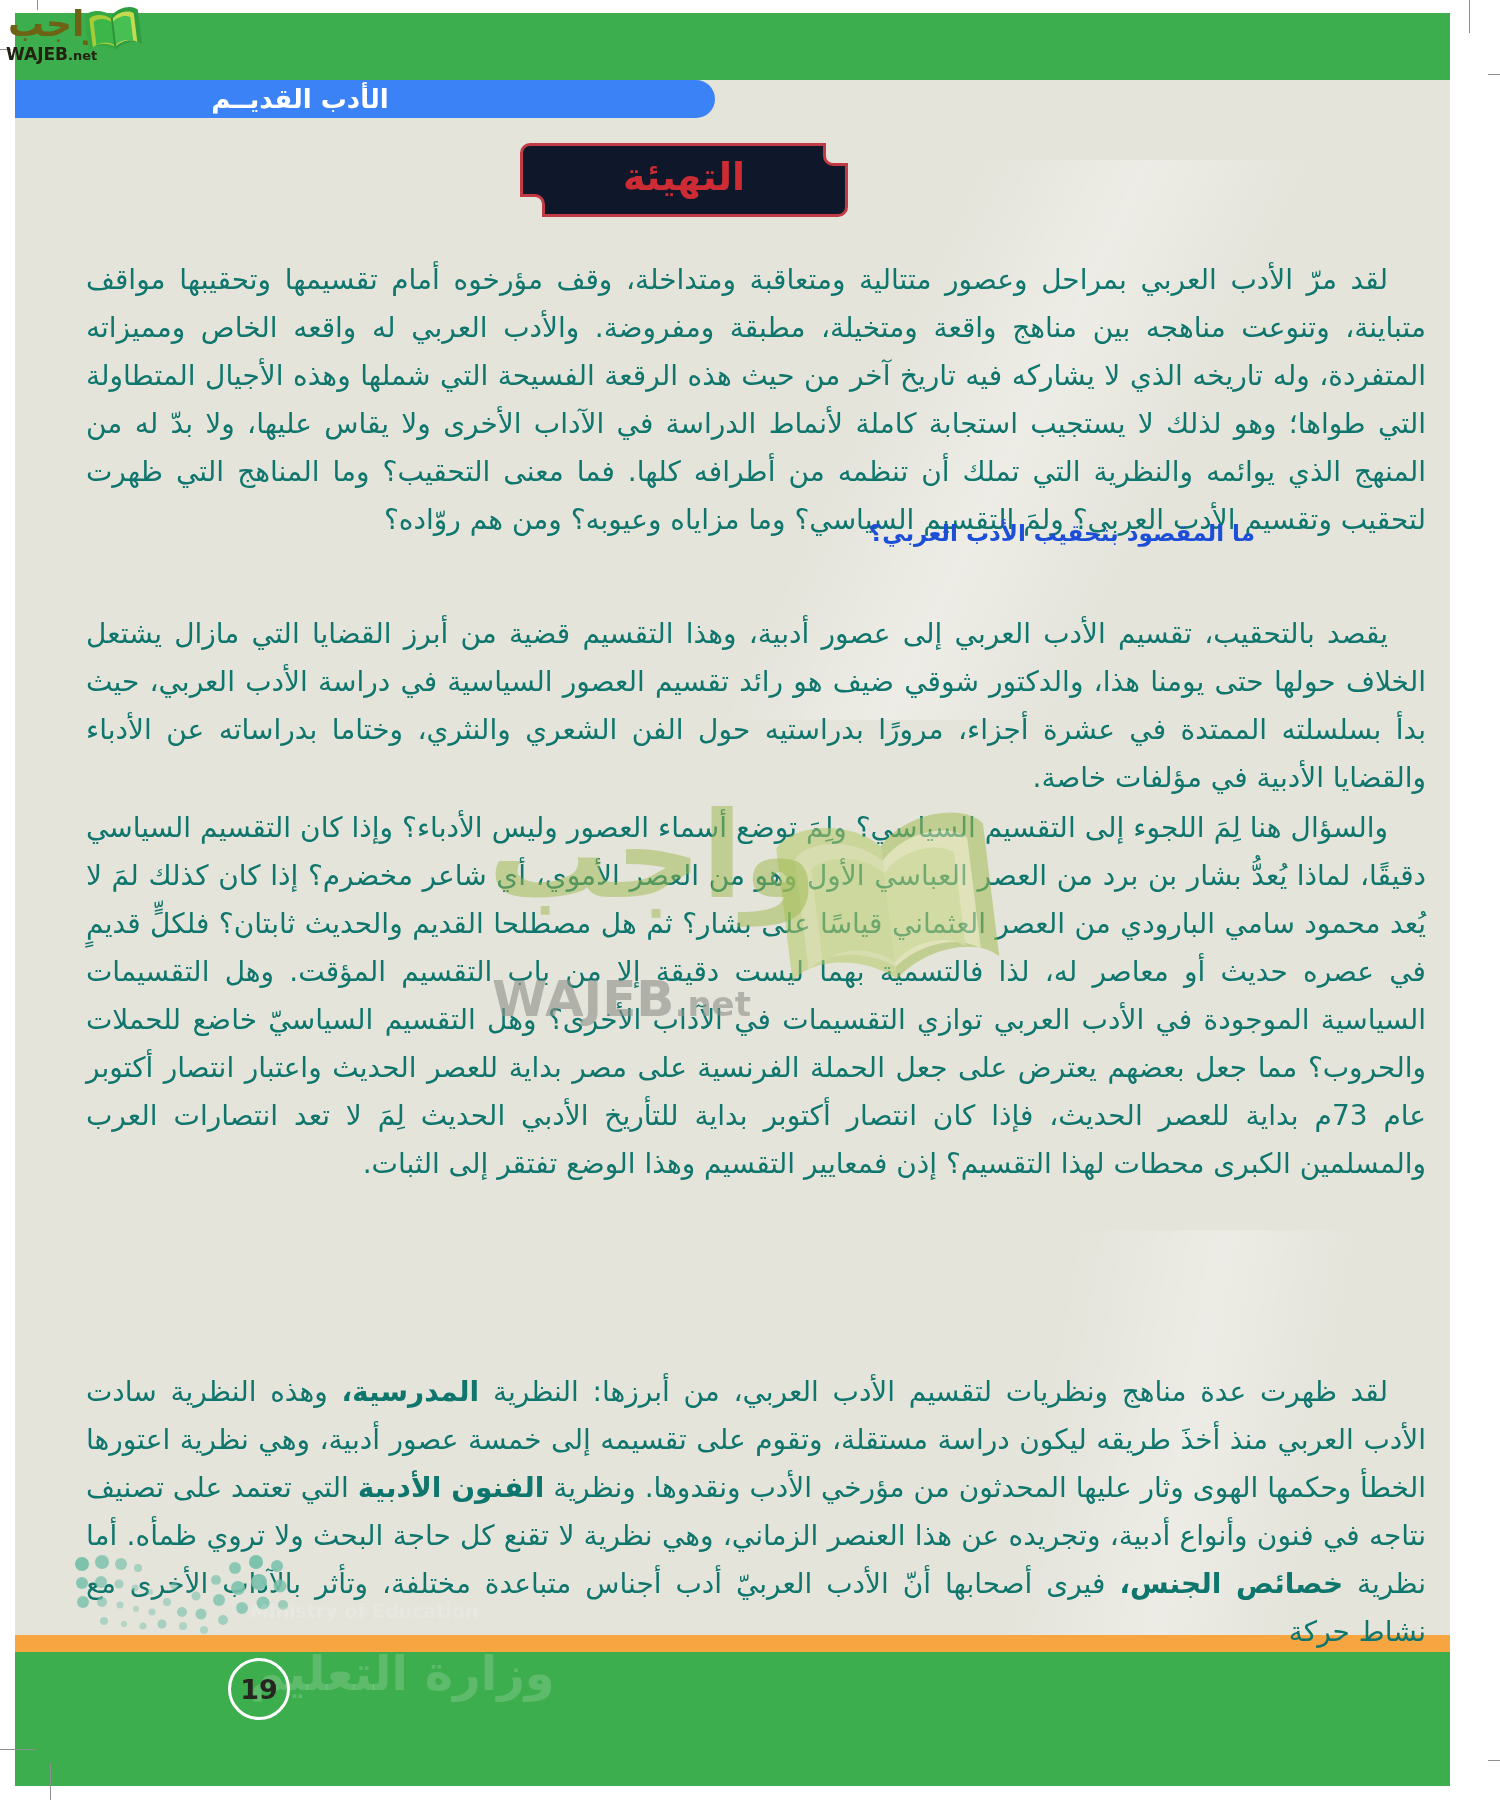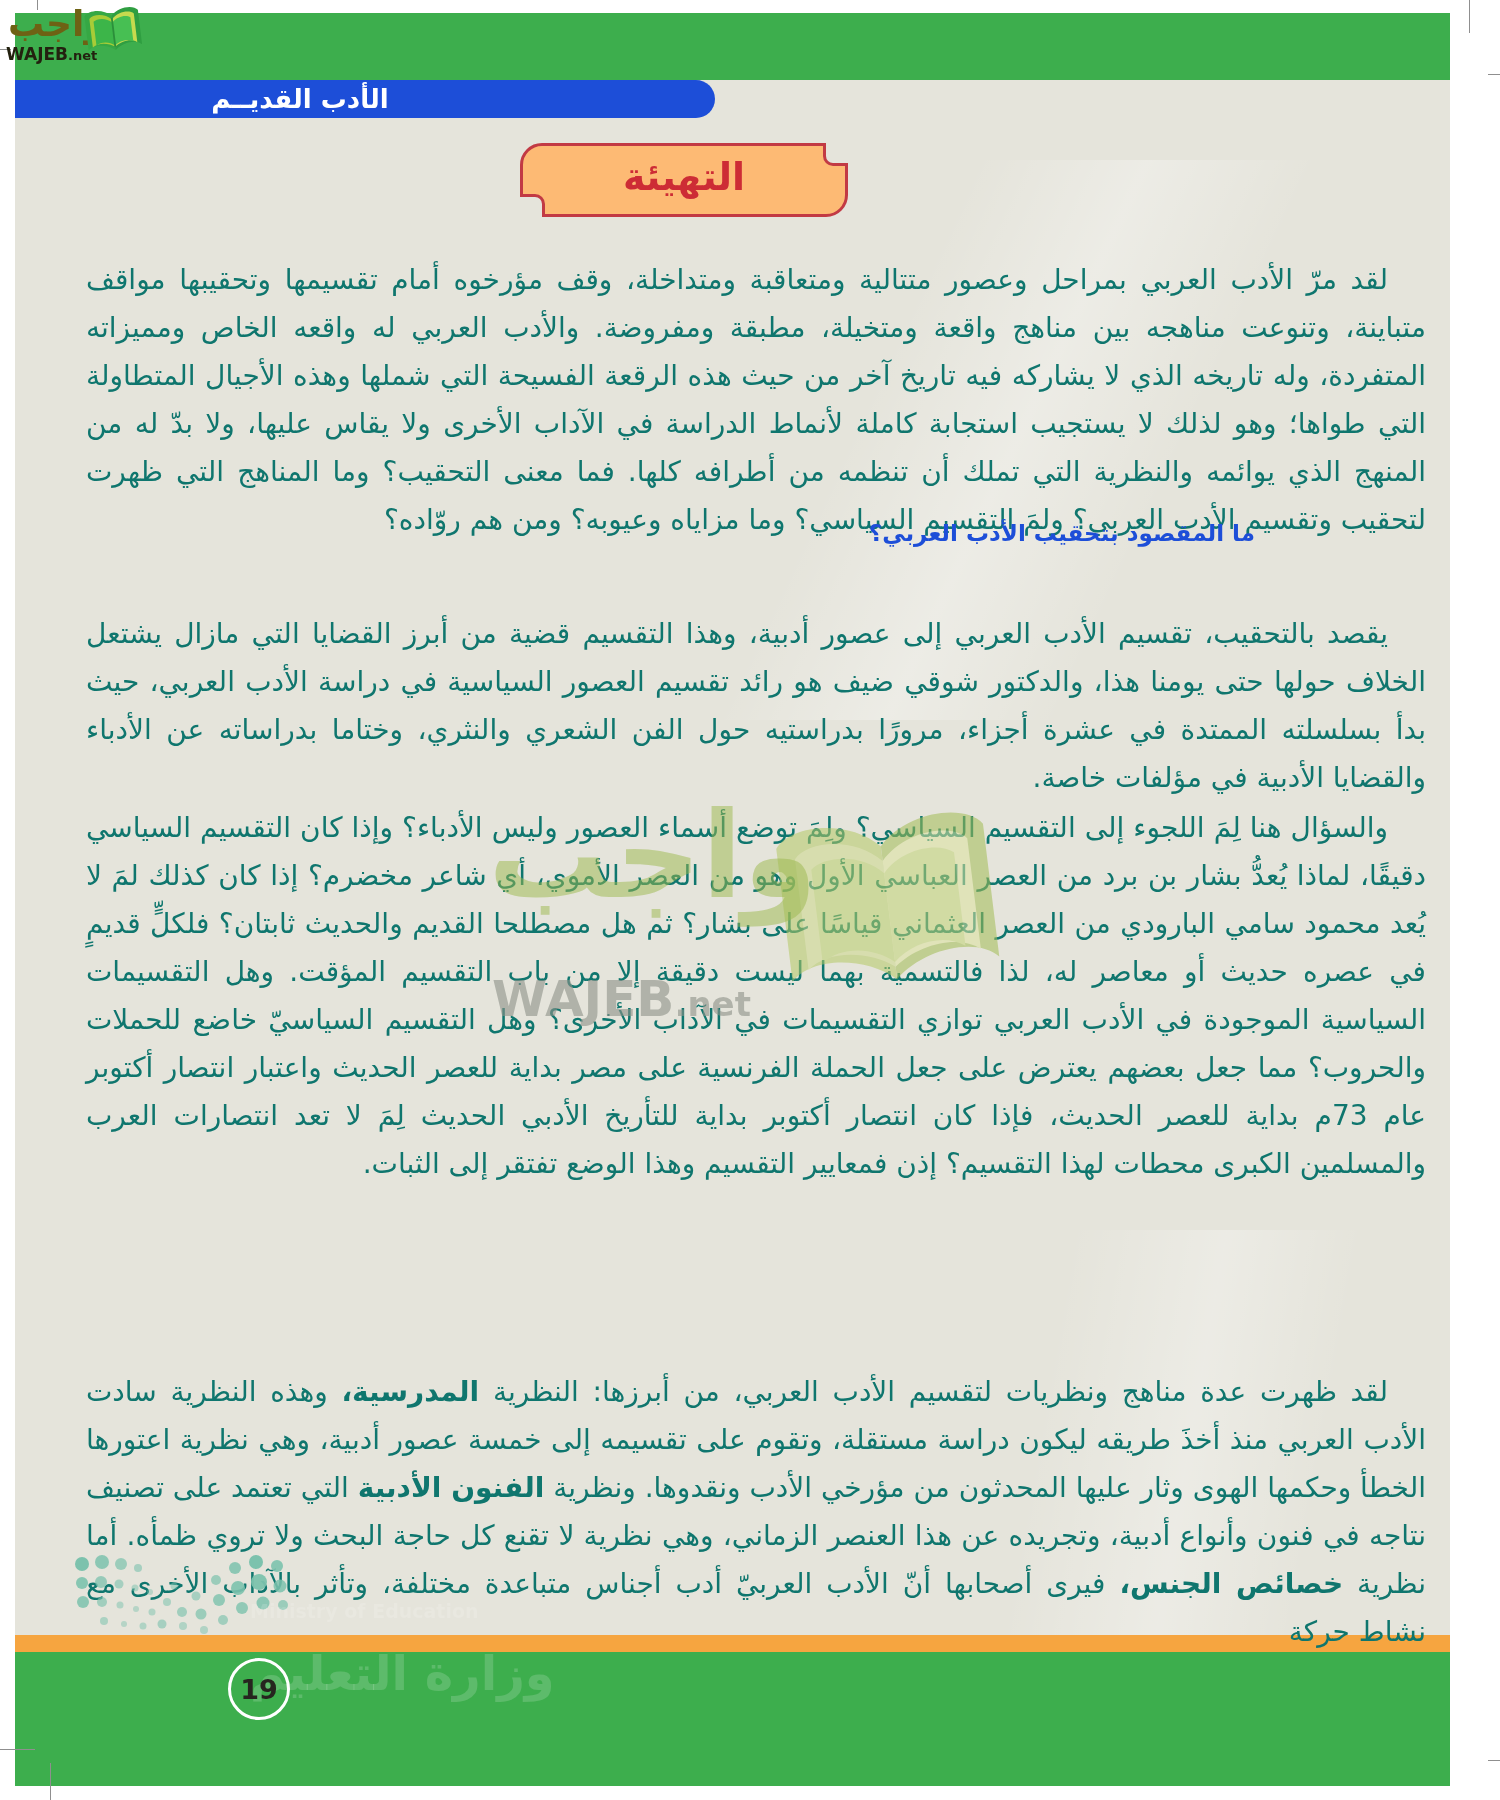--- a/index.html
+++ b/index.html
@@ -1,40 +1,40 @@
 <!DOCTYPE html>
 <html lang="ar" dir="rtl"><head>
 <meta charset="utf-8">
 <style>
   html,body{margin:0;padding:0;background:#ffffff;}
   .page{position:relative;width:1500px;height:1800px;background:#ffffff;overflow:hidden;
         font-family:"DejaVu Sans",sans-serif;}
   
   .band-green-top{position:absolute;left:15px;top:13px;width:1435px;height:67px;background:#3dae4d;}
-  .band-orange-title{position:absolute;left:15px;top:80px;width:700px;height:38px;background:#1d4ed8;
+  .band-orange-title{position:absolute;left:15px;top:80px;width:700px;height:38px;background:#3b82f6;
         border-radius:0 20px 20px 0;display:flex;align-items:center;justify-content:center;}
   .band-orange-title .t{color:#ffffff;font-weight:bold;font-size:26px;padding-right:130px;letter-spacing:1px;}
   .content-bg{position:absolute;left:15px;top:80px;width:1435px;height:1555px;background:#e5e4db;}
   .swoosh1{position:absolute;left:640px;top:80px;width:810px;height:560px;
         background:linear-gradient(115deg,rgba(255,255,255,0) 30%,rgba(255,255,255,.30) 46%,rgba(255,255,255,0) 62%);}
   .swoosh2{position:absolute;left:900px;top:1150px;width:550px;height:420px;
         background:linear-gradient(100deg,rgba(255,255,255,0) 25%,rgba(255,255,255,.28) 50%,rgba(255,255,255,0) 72%);}
   .strip-orange-bottom{position:absolute;left:15px;top:1635px;width:1435px;height:17px;background:#f6a540;}
   .band-green-bottom{position:absolute;left:15px;top:1652px;width:1435px;height:134px;background:#3dae4d;}
   
   .brand{position:absolute;left:6px;top:2px;width:150px;height:70px;}
   .brand .ar{position:absolute;left:2px;top:2px;font-size:36px;font-weight:bold;color:#6e6214;line-height:40px;}
   .brand .en{position:absolute;left:0px;top:42px;font-size:17px;font-weight:bold;color:#23210f;}
   .brand .en .net{font-size:13px;}
   .brand svg{position:absolute;left:76px;top:0px;}
   
   .mark{position:absolute;background:#8f8f8f;}
   
-  .title-box{position:absolute;left:520px;top:143px;width:322px;height:68px;background:#fdba74;
-        border:3px solid #c23a44;border-radius:22px;display:flex;align-items:center;justify-content:center;}
+  .title-box{position:absolute;left:520px;top:143px;width:322px;height:68px;background:#0f172a;
+        border:3px solid #c23a44;border-radius:10px;display:flex;align-items:center;justify-content:center;}
   .title-box .step-tr{position:absolute;top:-3px;right:-3px;width:22px;height:20px;background:#e5e4db;
         border-bottom:3px solid #c23a44;border-left:3px solid #c23a44;border-radius:0 0 0 10px;}
   .title-box .step-bl{position:absolute;bottom:-3px;left:-3px;width:22px;height:20px;background:#e5e4db;
         border-top:3px solid #c23a44;border-right:3px solid #c23a44;border-radius:0 10px 0 0;}
   .title-box .lbl{color:#cd2c35;font-size:38px;font-weight:bold;line-height:1;padding-bottom:6px;}
   
   .para{position:absolute;right:74px;width:1340px;direction:rtl;text-align:justify;
         font-size:28px;line-height:48px;color:#0f766e;text-indent:38px;}
   .red-head{position:absolute;right:85px;width:1340px;direction:rtl;text-align:right;
         color:#1d4ed8;font-weight:bold;font-size:23px;}

